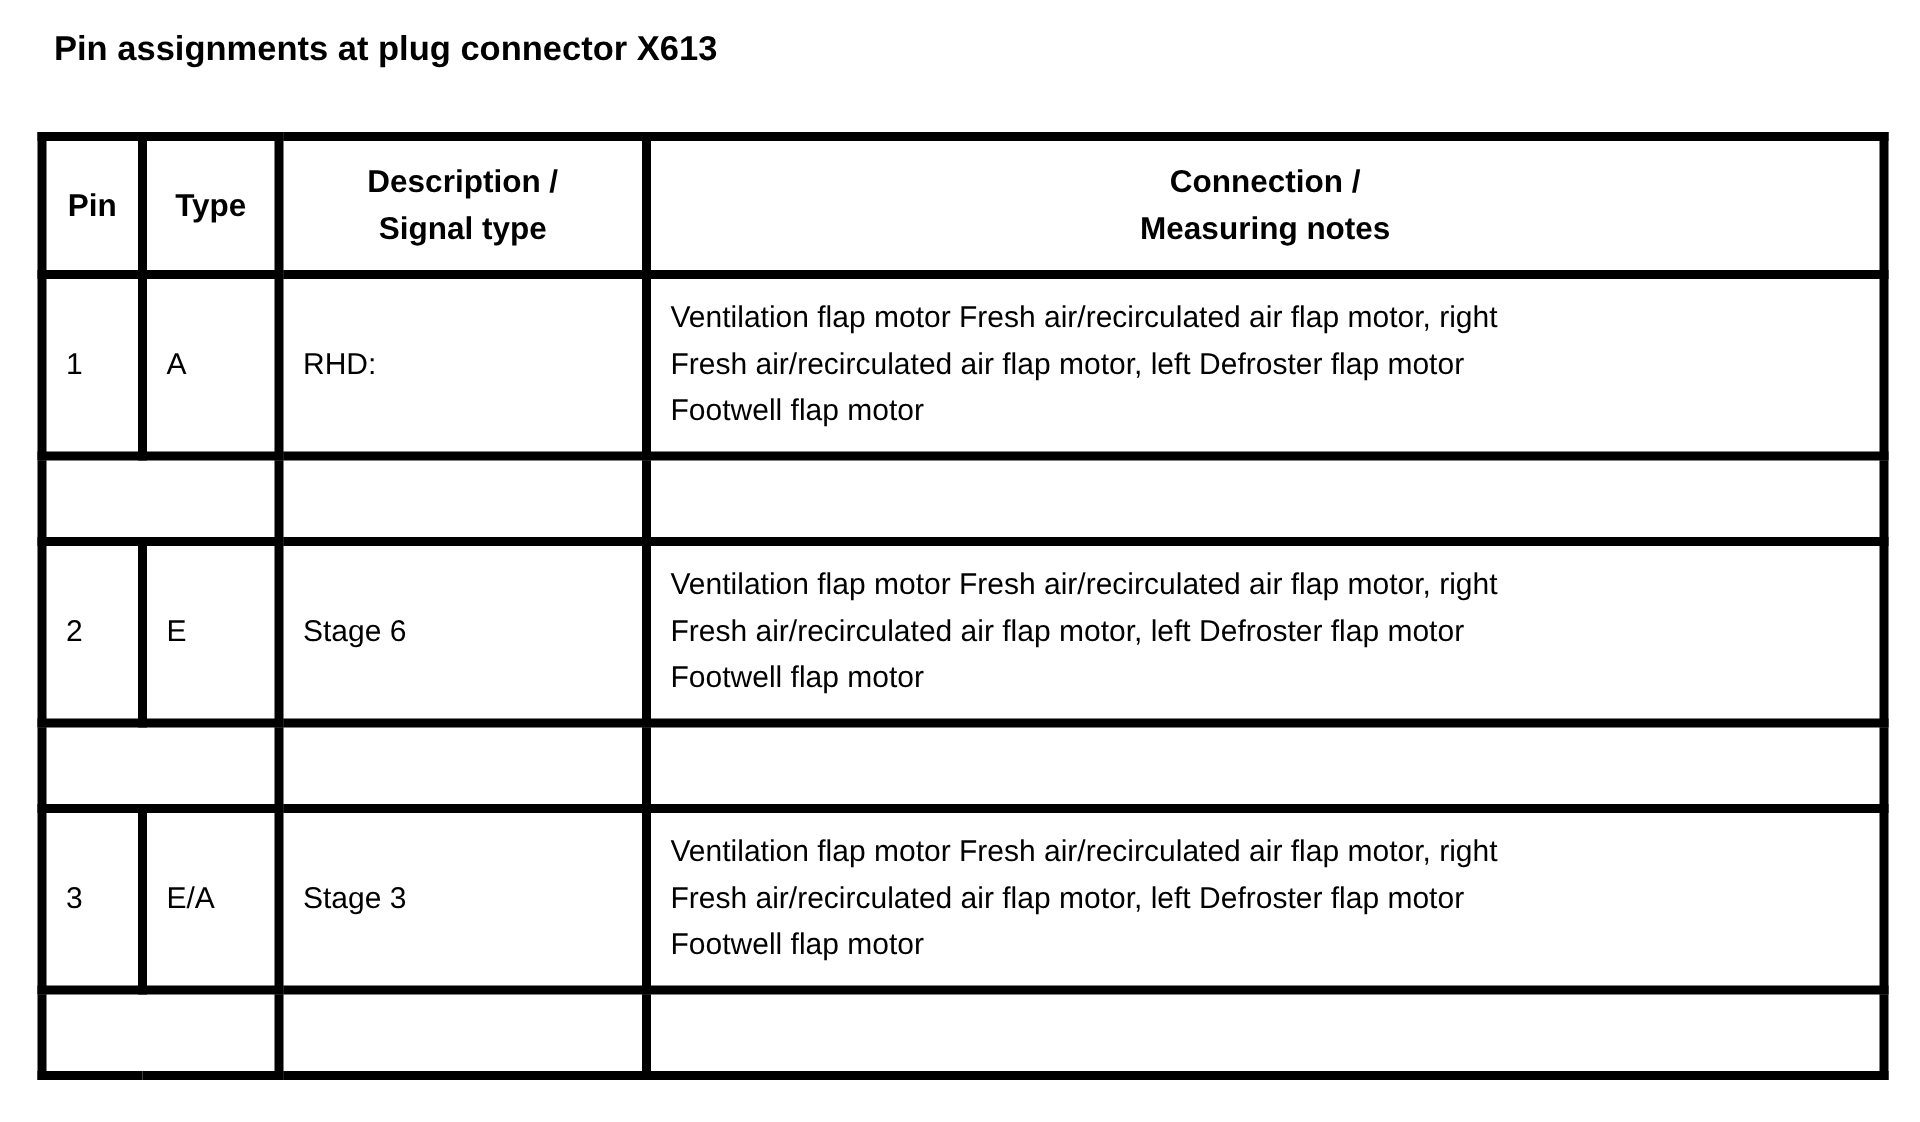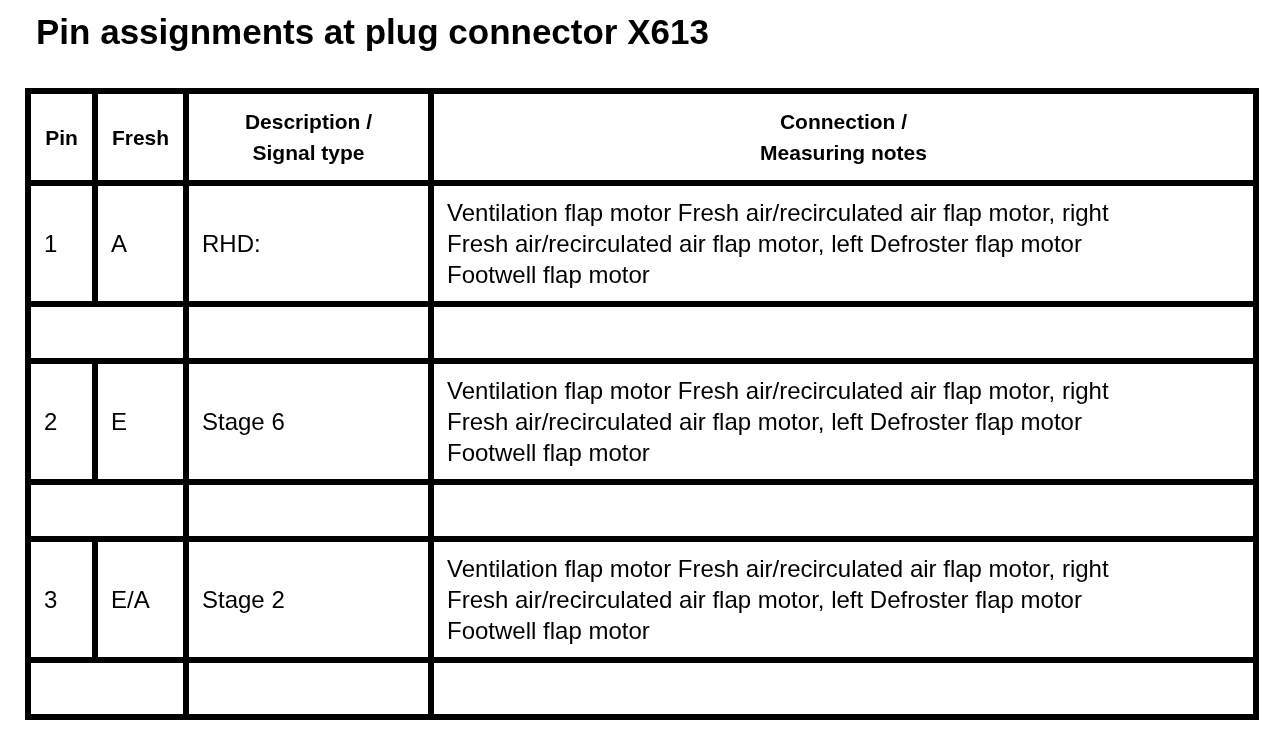--- a/index.html
+++ b/index.html
@@ -11,21 +11,21 @@
     font-family: "Liberation Sans", sans-serif;
   }
   .page {
     width: 1280px;
     height: 748px;
     background: #ffffff;
     overflow: hidden;
   }
   .page-title {
     margin: 16px 0 0 36px;
-    font-size: 35px;
+    font-size: 23px;
     font-weight: bold;
     line-height: 32px;
   }
   table.pin-table {
     border-collapse: collapse;
     table-layout: fixed;
     width: 1228px;
     margin: 40px 16px 0 25px;
   }
   table.pin-table th,
@@ -36,21 +36,21 @@
   table.pin-table th {
     font-size: 21px;
     font-weight: bold;
     text-align: center;
     vertical-align: middle;
     white-space: pre-line;
     line-height: 31px;
     padding: 4px 6px;
   }
   table.pin-table td {
-    font-size: 24px;
+    font-size: 20px;
     font-weight: normal;
     text-align: left;
     vertical-align: middle;
     line-height: 31px;
     padding: 6px 10px 6px 13px;
   }
   tr.header-row   { height: 92px; }
   tr.data-row     { height: 121px; }
   tr.spacer-row   { height: 57px; }
   td.c-conn {
@@ -69,21 +69,21 @@
   <table class="pin-table">
     <colgroup>
       <col style="width:67px">
       <col style="width:91px">
       <col style="width:245px">
       <col style="width:825px">
     </colgroup>
     <thead>
       <tr class="header-row">
         <th>Pin</th>
-        <th>Fresh</th>
+        <th>Type</th>
         <th>Description /
 Signal type</th>
         <th>Connection /
 Measuring notes</th>
       </tr>
     </thead>
     <tbody>
 
       <tr class="data-row">
         <td class="c-pin">1</td>
@@ -109,21 +109,21 @@
       </tr>
       <tr class="spacer-row">
         <td colspan="2"></td>
         <td></td>
         <td></td>
       </tr>
 
       <tr class="data-row">
         <td class="c-pin">3</td>
         <td class="c-type">E/A</td>
-        <td class="c-desc">Stage 2</td>
+        <td class="c-desc">Stage 3</td>
         <td class="c-conn">Ventilation flap motor Fresh air/recirculated air flap motor, right
 Fresh air/recirculated air flap motor, left Defroster flap motor
 Footwell flap motor</td>
       </tr>
       <tr class="spacer-row">
         <td colspan="2"></td>
         <td></td>
         <td></td>
       </tr>
 

